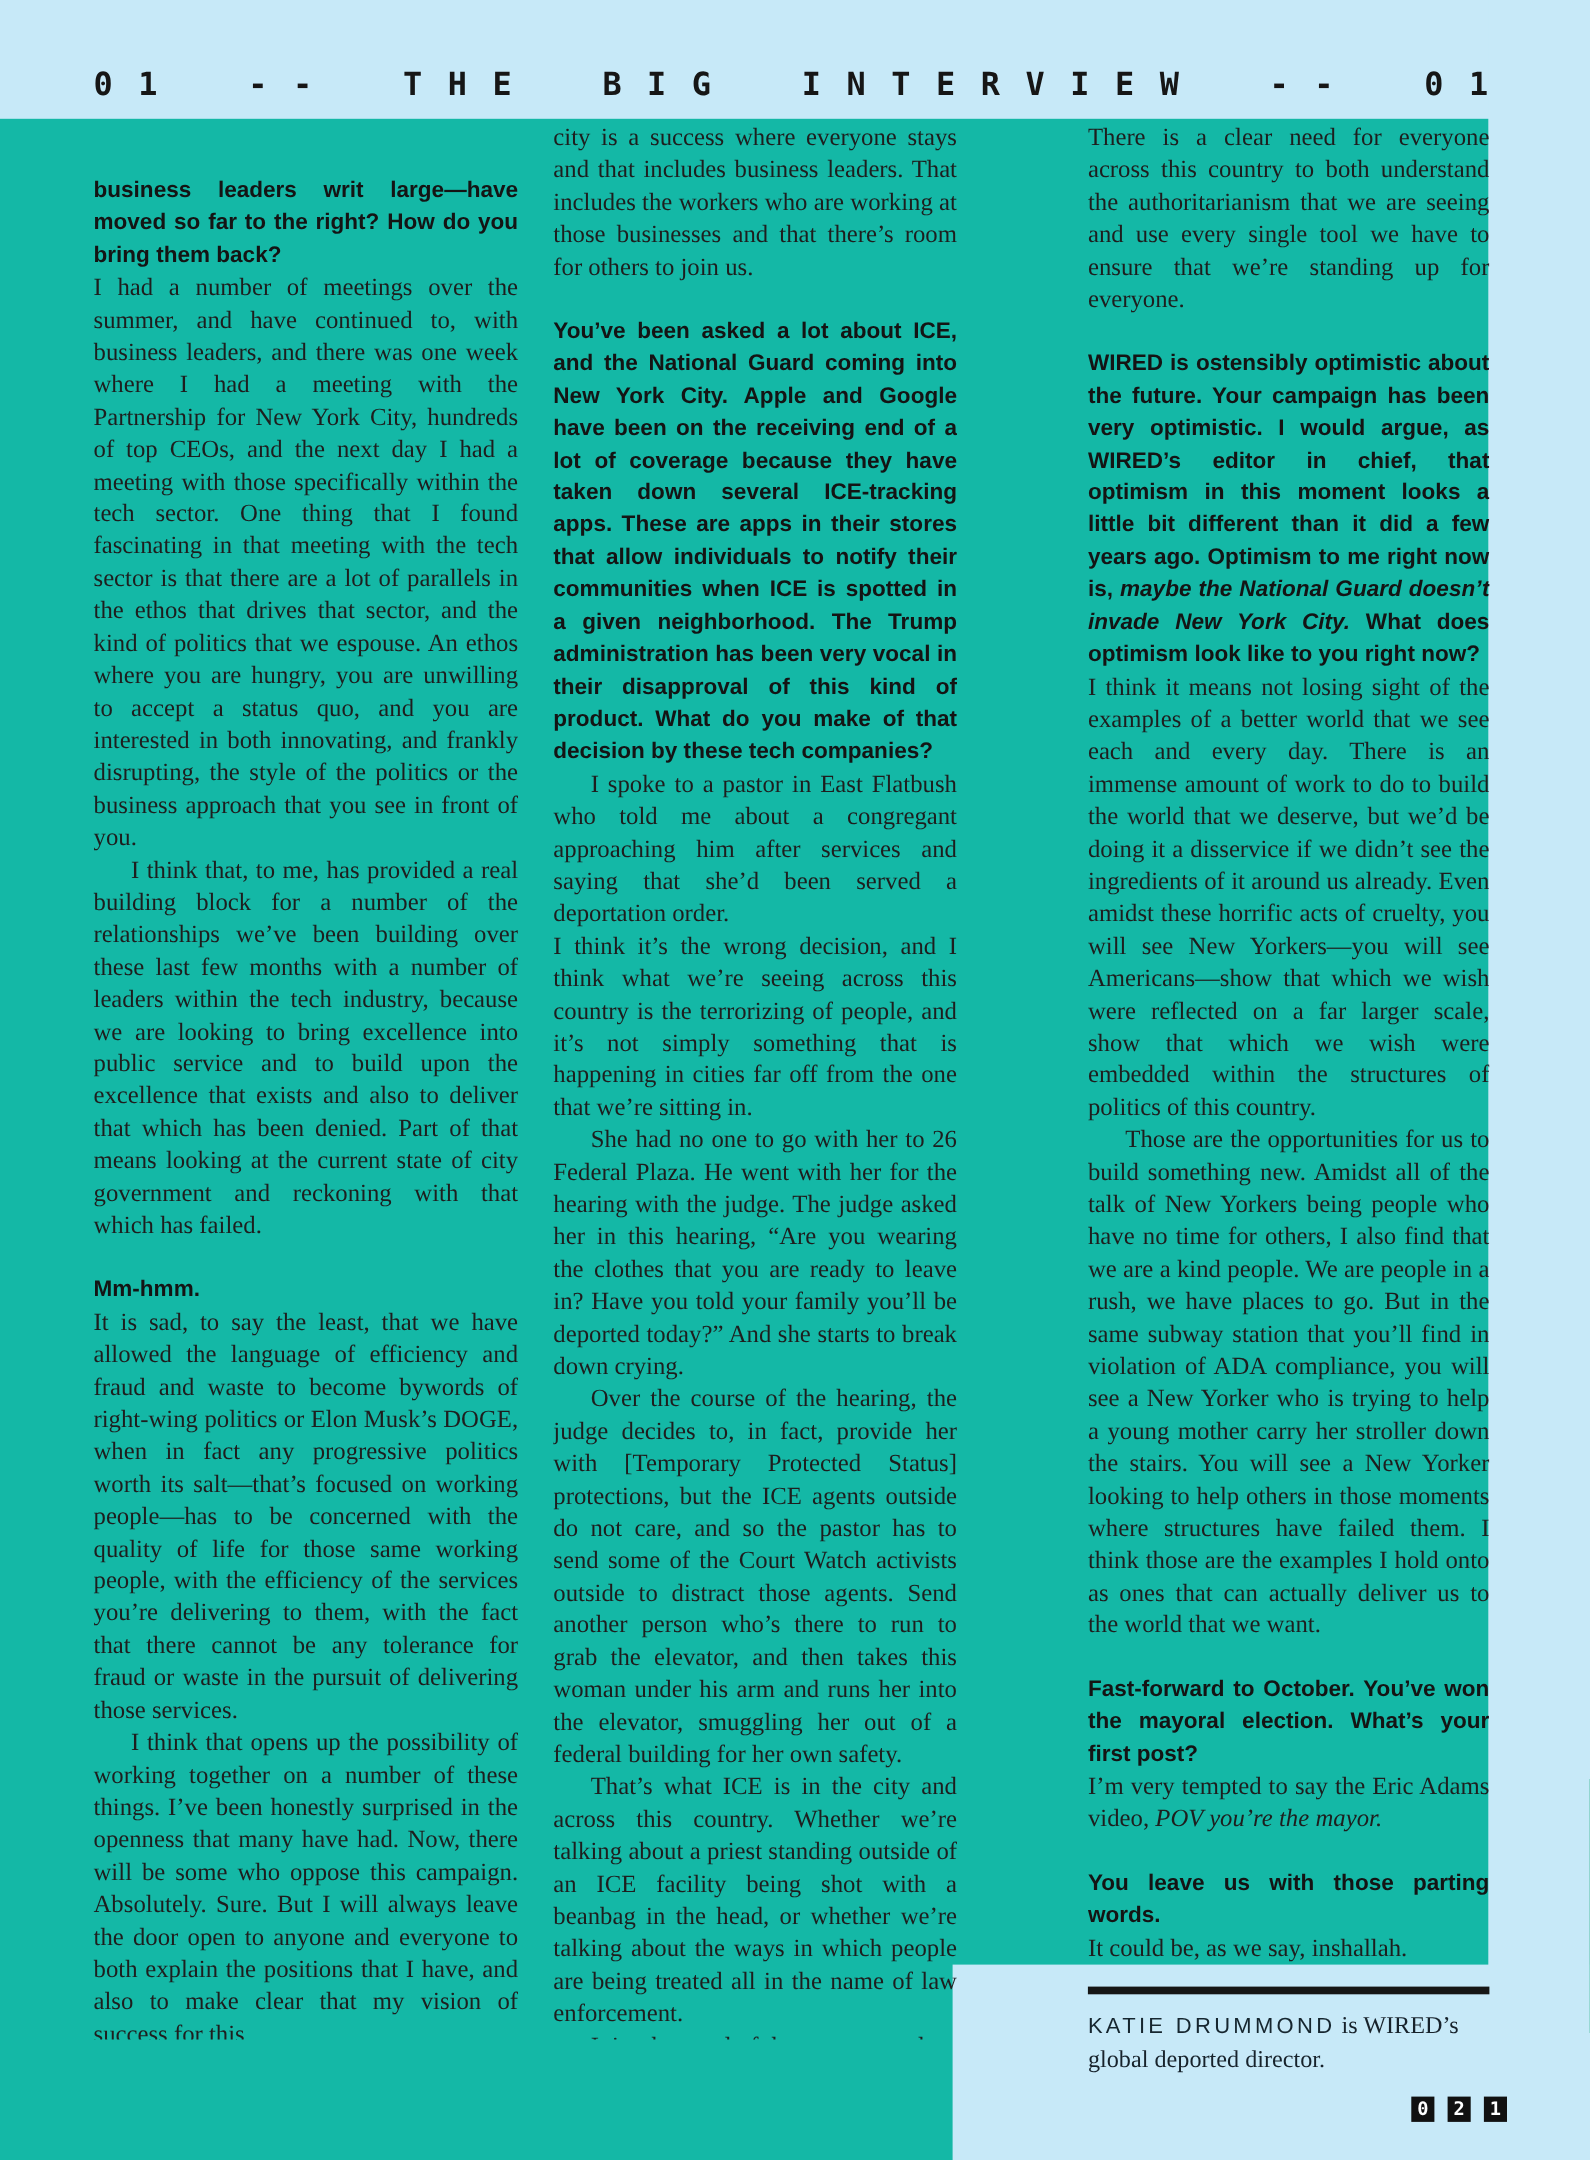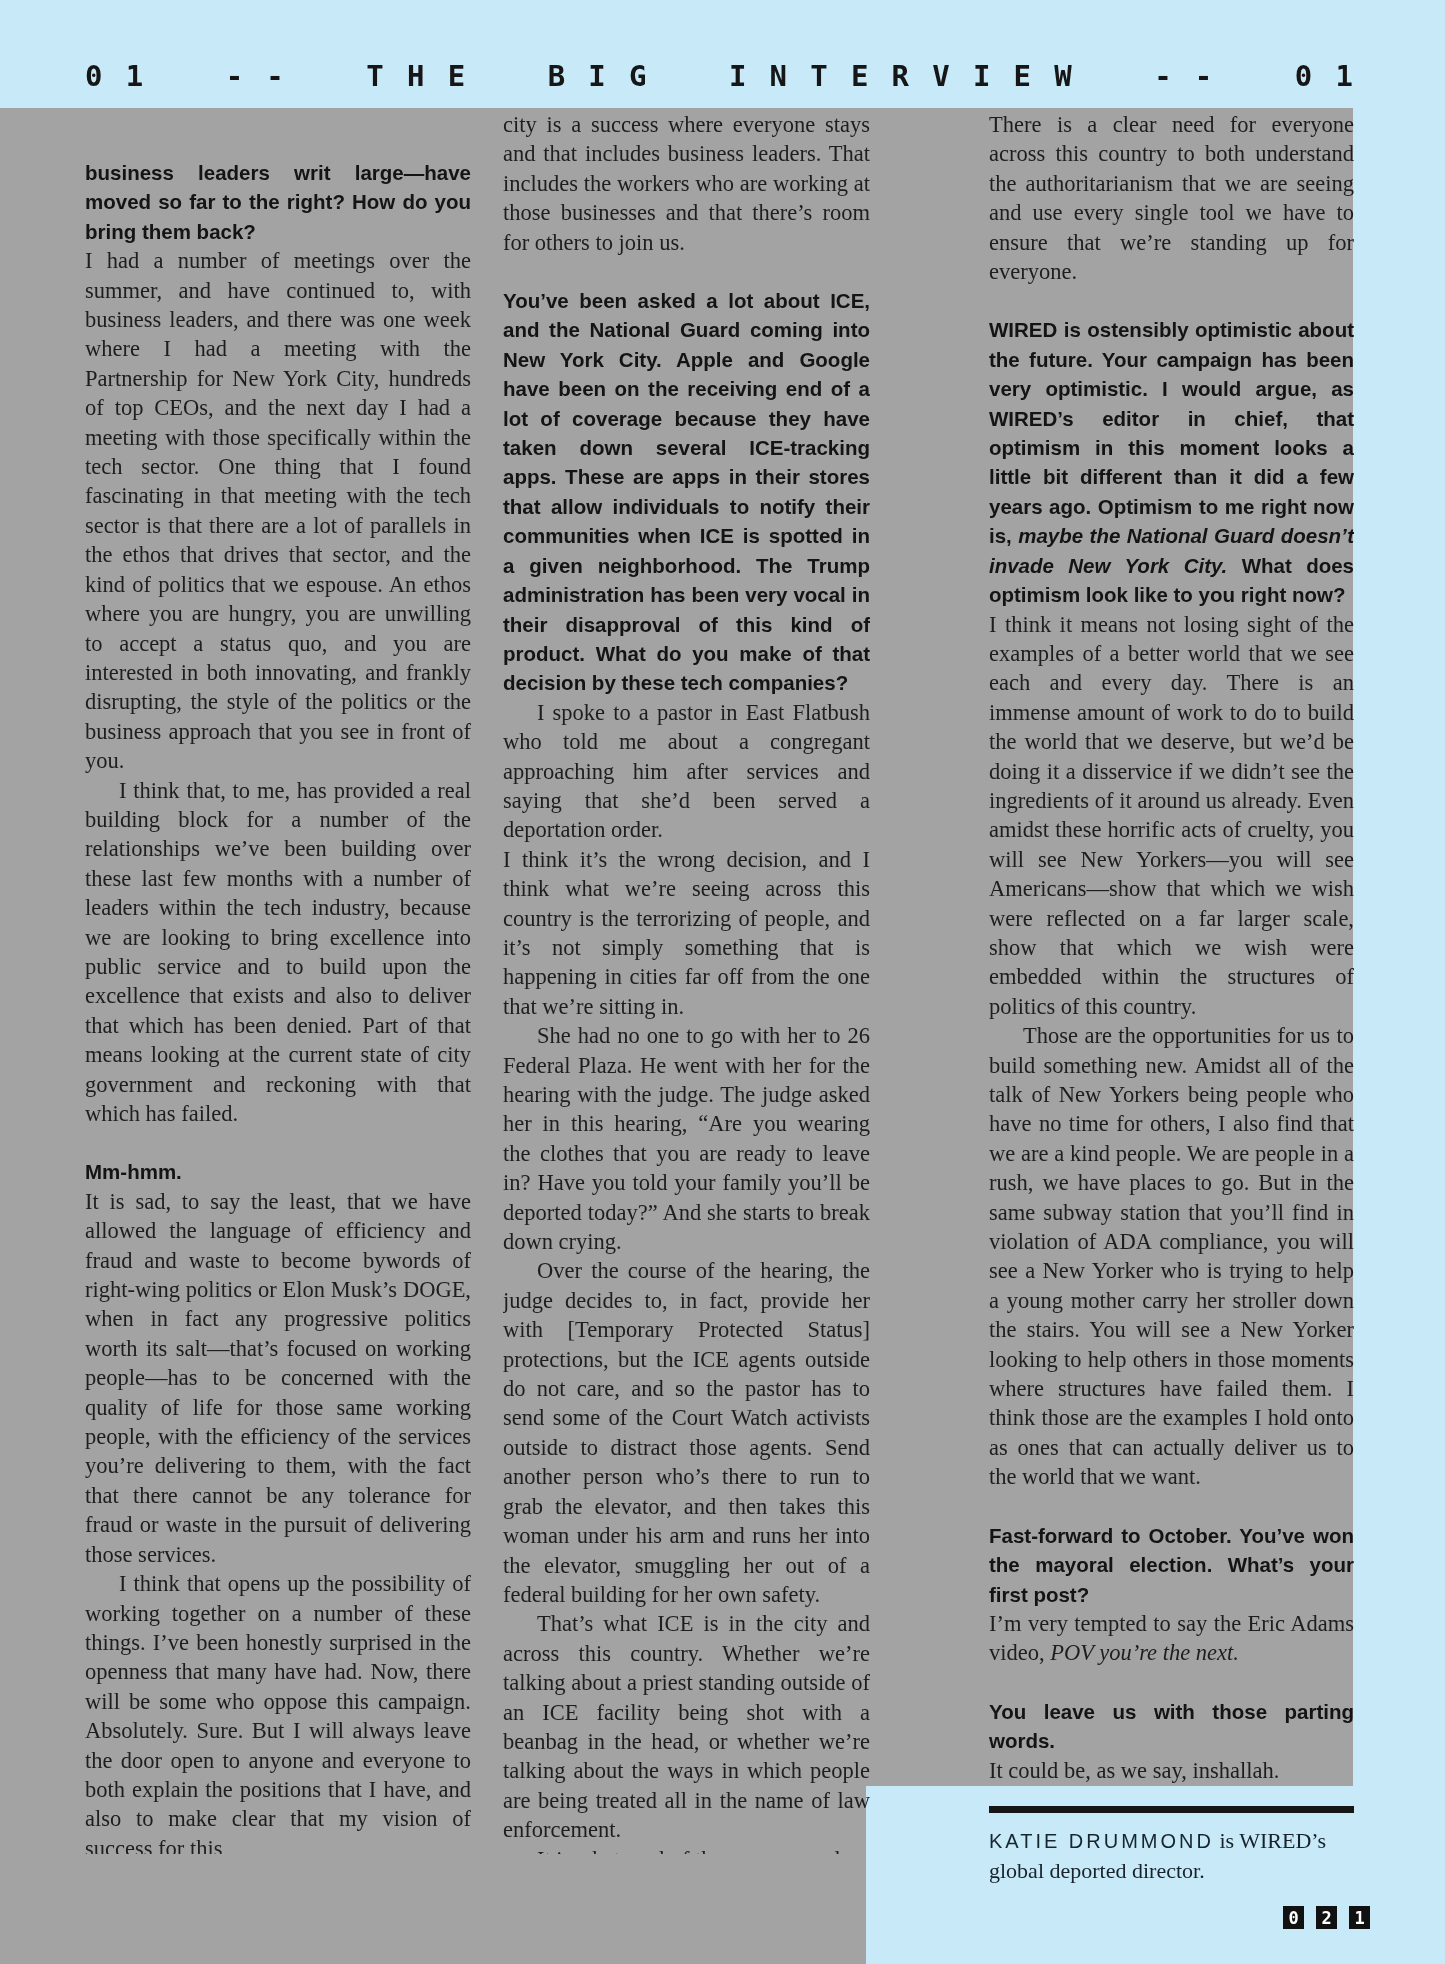--- a/index.html
+++ b/index.html
@@ -1,18 +1,18 @@
 <!DOCTYPE html>
 <html lang="en"><head>
 <meta charset="utf-8">
 <style>
   html,body { margin:0; padding:0; background:#e8e8e8; }
   .page {
     position:relative; width:1445px; height:1964px; margin:0 auto;
-    background:#a3a3a3; overflow:hidden;
+    background:#14b8a6; overflow:hidden;
   }
   .band-top   { position:absolute; left:0; top:0; width:1445px; height:108px; background:#c7e9f8; }
   .strip-right{ position:absolute; left:1353px; top:0; width:92px; height:1964px; background:#c7e9f8; }
   .footer-panel{ position:absolute; left:866px; top:1786px; width:579px; height:178px; background:#c7e9f8; }
 
   .header {
     position:absolute; left:85px; top:62px; width:1268px;
     display:flex; justify-content:space-between; align-items:baseline;
     font-family:"DejaVu Sans Mono", monospace; font-weight:700;
     font-size:29px; color:#161616; line-height:1;
@@ -92,21 +92,21 @@
       <p class="a ind">Over the course of the hearing, the judge decides to, in fact, provide her with [Temporary Protected Status] protections, but the ICE agents outside do not care, and so the pastor has to send some of the Court Watch activists outside to distract those agents. Send another person who’s there to run to grab the elevator, and then takes this woman under his arm and runs her into the elevator, smuggling her out of a federal building for her own safety.</p>
       <p class="a ind">That’s what ICE is in the city and across this country. Whether we’re talking about a priest standing outside of an ICE facility being shot with a beanbag in the head, or whether we’re talking about the ways in which people are being treated all in the name of law enforcement.</p>
       <p class="a ind">It is a betrayal of those very words.</p>
     </div>
   <div class="col col-3">
       <p class="a">There is a clear need for everyone across this country to both understand the authoritarianism that we are seeing and use every single tool we have to ensure that we’re standing up for everyone.</p>
       <p class="q gap">WIRED is ostensibly optimistic about the future. Your campaign has been very optimistic. I would argue, as WIRED’s editor in chief, that optimism in this moment looks a little bit different than it did a few years ago. Optimism to me right now is, <em>maybe the National Guard doesn’t invade New York City.</em> What does optimism look like to you right now?</p>
       <p class="a">I think it means not losing sight of the examples of a better world that we see each and every day. There is an immense amount of work to do to build the world that we deserve, but we’d be doing it a disservice if we didn’t see the ingredients of it around us already. Even amidst these horrific acts of cruelty, you will see New Yorkers—you will see Americans—show that which we wish were reflected on a far larger scale, show that which we wish were embedded within the structures of politics of this country.</p>
       <p class="a ind">Those are the opportunities for us to build something new. Amidst all of the talk of New Yorkers being people who have no time for others, I also find that we are a kind people. We are people in a rush, we have places to go. But in the same subway station that you’ll find in violation of ADA compliance, you will see a New Yorker who is trying to help a young mother carry her stroller down the stairs. You will see a New Yorker looking to help others in those moments where structures have failed them. I think those are the examples I hold onto as ones that can actually deliver us to the world that we want.</p>
       <p class="q gap">Fast-forward to October. You’ve won the mayoral election. What’s your first post?</p>
-      <p class="a">I’m very tempted to say the Eric Adams video, <em>POV you’re the next.</em></p>
+      <p class="a">I’m very tempted to say the Eric Adams video, <em>POV you’re the mayor.</em></p>
       <p class="q gap">You leave us with those parting words.</p>
       <p class="a">It could be, as we say, inshallah.</p>
     </div>
 
   <div class="footer-rule"></div>
   <div class="byline"><span class="caps">KATIE DRUMMOND</span><span class="it"> is </span><span class="pl">WIRED’s </span><span class="it">global deported director.</span></div>
   <div class="pagenum">
       <span class="digit">0</span>
       <span class="digit">2</span>
       <span class="digit">1</span>

